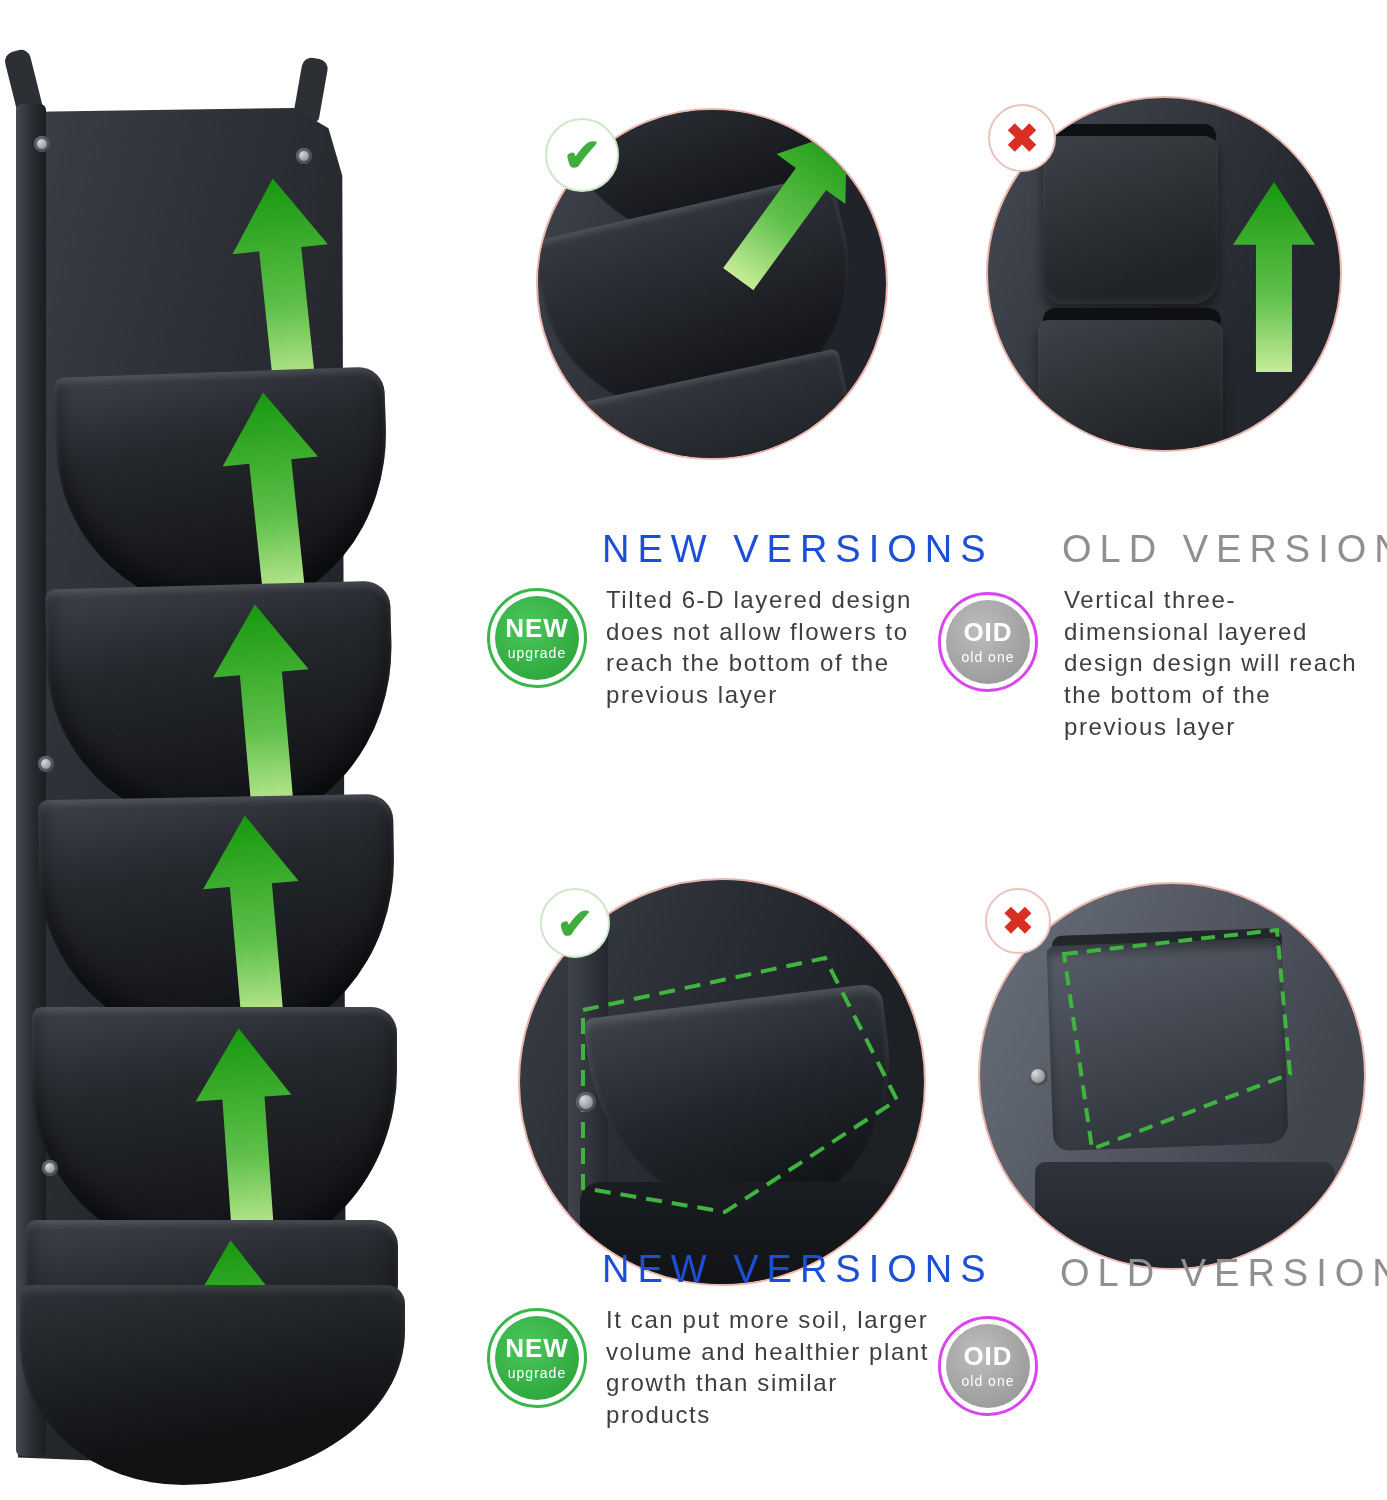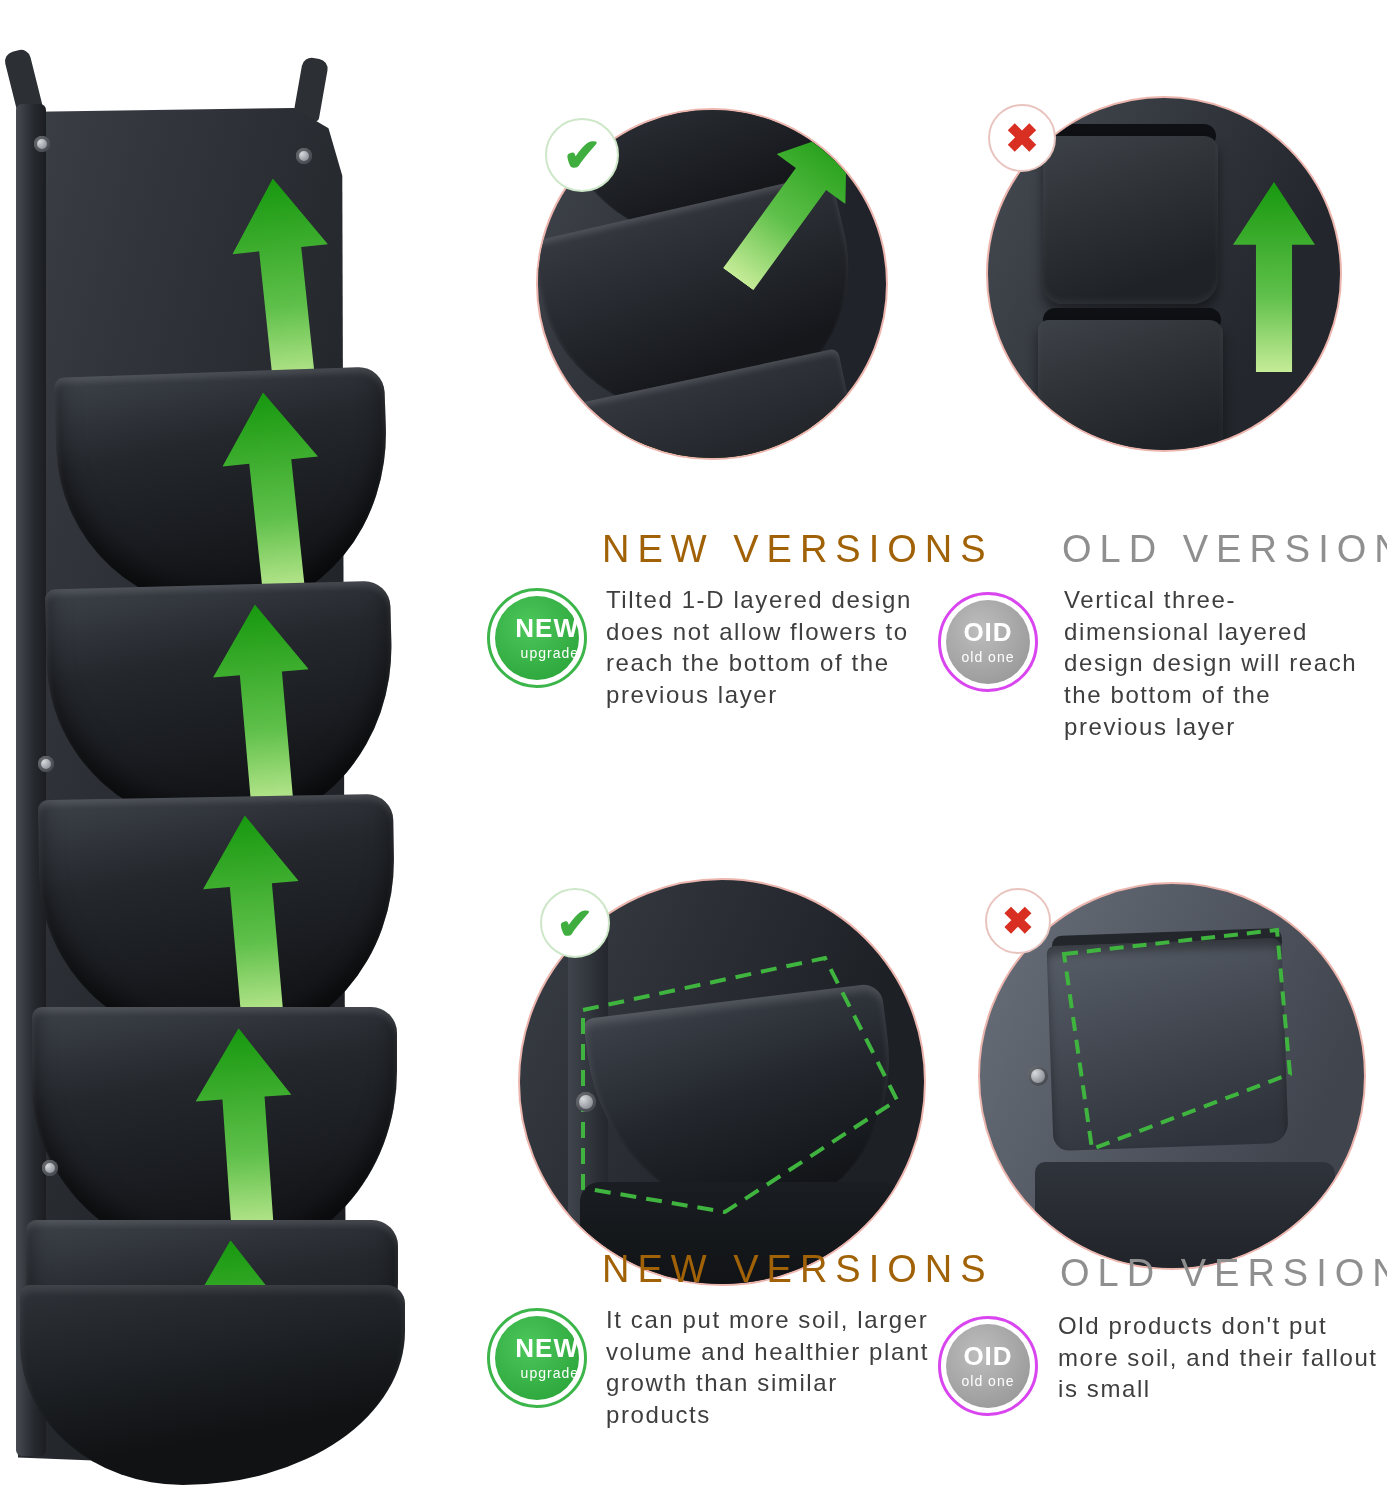--- a/index.html
+++ b/index.html
@@ -105,34 +105,34 @@
     display:flex; align-items:center; justify-content:center; font-weight:bold; }
   .mk-check { color:#3fae3f; border:2px solid #cde7c8; }
   .mk-cross { color:#d92f23; border:2px solid #e9c4bf; }
   .m1 { left:545px; top:118px; width:70px; height:70px; font-size:46px; }
   .m2 { left:988px; top:104px; width:64px; height:64px; font-size:40px; }
   .m3 { left:540px; top:888px; width:66px; height:66px; font-size:44px; }
   .m4 { left:985px; top:888px; width:62px; height:62px; font-size:38px; }
 
   
   .heading { position:absolute; font-size:38px; letter-spacing:8px; white-space:nowrap; }
-  .h-new { color:#a16207; }
+  .h-new { color:#1d4ed8; }
   .h-old { color:#8f8f8f; }
   .h1 { left:602px;  top:528px; }
   .h2 { left:1062px; top:528px; }
   .h3 { left:602px;  top:1248px; }
   .h4 { left:1060px; top:1252px; }
 
   .badge { position:absolute; width:100px; height:100px; border-radius:50%;
     background:#fff; box-sizing:border-box; padding:5px; }
   .badge-green { border:3px solid #3cb54a; }
   .badge-gray  { border:3px solid #d946ef; }
   .badge-inner { width:100%; height:100%; border-radius:50%; display:flex;
     flex-direction:column; align-items:center; justify-content:center; color:#fff; }
-  .badge-green .badge-inner { background:radial-gradient(circle at 40% 35%,#4cc75a,#2fa93e 75%);align-items:flex-end; }
+  .badge-green .badge-inner { background:radial-gradient(circle at 40% 35%,#4cc75a,#2fa93e 75%); }
   .badge-gray  .badge-inner { background:radial-gradient(circle at 40% 35%,#bdbdbd,#9c9c9c 75%); }
   .badge-line1 { font-size:26px; font-weight:bold; letter-spacing:1px; line-height:1; }
   .badge-line2 { font-size:14px; letter-spacing:1px; margin-top:4px; }
   .b1 { left:487px; top:588px; }
   .b2 { left:938px; top:592px; }
   .b3 { left:487px; top:1308px; }
   .b4 { left:938px; top:1316px; }
 
   .desc { position:absolute; font-size:24px; letter-spacing:1.6px; line-height:1.32; color:#3e3e3e; }
   .d1 { left:606px;  top:584px;  width:330px; }
@@ -191,21 +191,21 @@
 
   <div class="heading h-new h1">NEW VERSIONS</div>
   <div class="heading h-old h2">OLD VERSION</div>
 
   <div class="badge badge-green b1">
     <div class="badge-inner">
       <div class="badge-line1">NEW</div>
       <div class="badge-line2">upgrade</div>
     </div>
   </div>
-  <div class="desc d1">Tilted 1-D layered design does not allow flowers to reach the bottom of the previous layer</div>
+  <div class="desc d1">Tilted 6-D layered design does not allow flowers to reach the bottom of the previous layer</div>
 
   <div class="badge badge-gray b2">
     <div class="badge-inner">
       <div class="badge-line1">OID</div>
       <div class="badge-line2">old one</div>
     </div>
   </div>
   <div class="desc d2">Vertical three-dimensional layered design design will reach the bottom of the previous layer</div>
 
   <div class="photo-circle pc-new2">
@@ -240,15 +240,14 @@
     </div>
   </div>
   <div class="desc d3">It can put more soil, larger volume and healthier plant growth than similar products</div>
 
   <div class="badge badge-gray b4">
     <div class="badge-inner">
       <div class="badge-line1">OID</div>
       <div class="badge-line2">old one</div>
     </div>
   </div>
-  <div class="desc d4">Old products don't put more soil, and their fallout is small</div>
 
 </div>
 
 </body></html>

